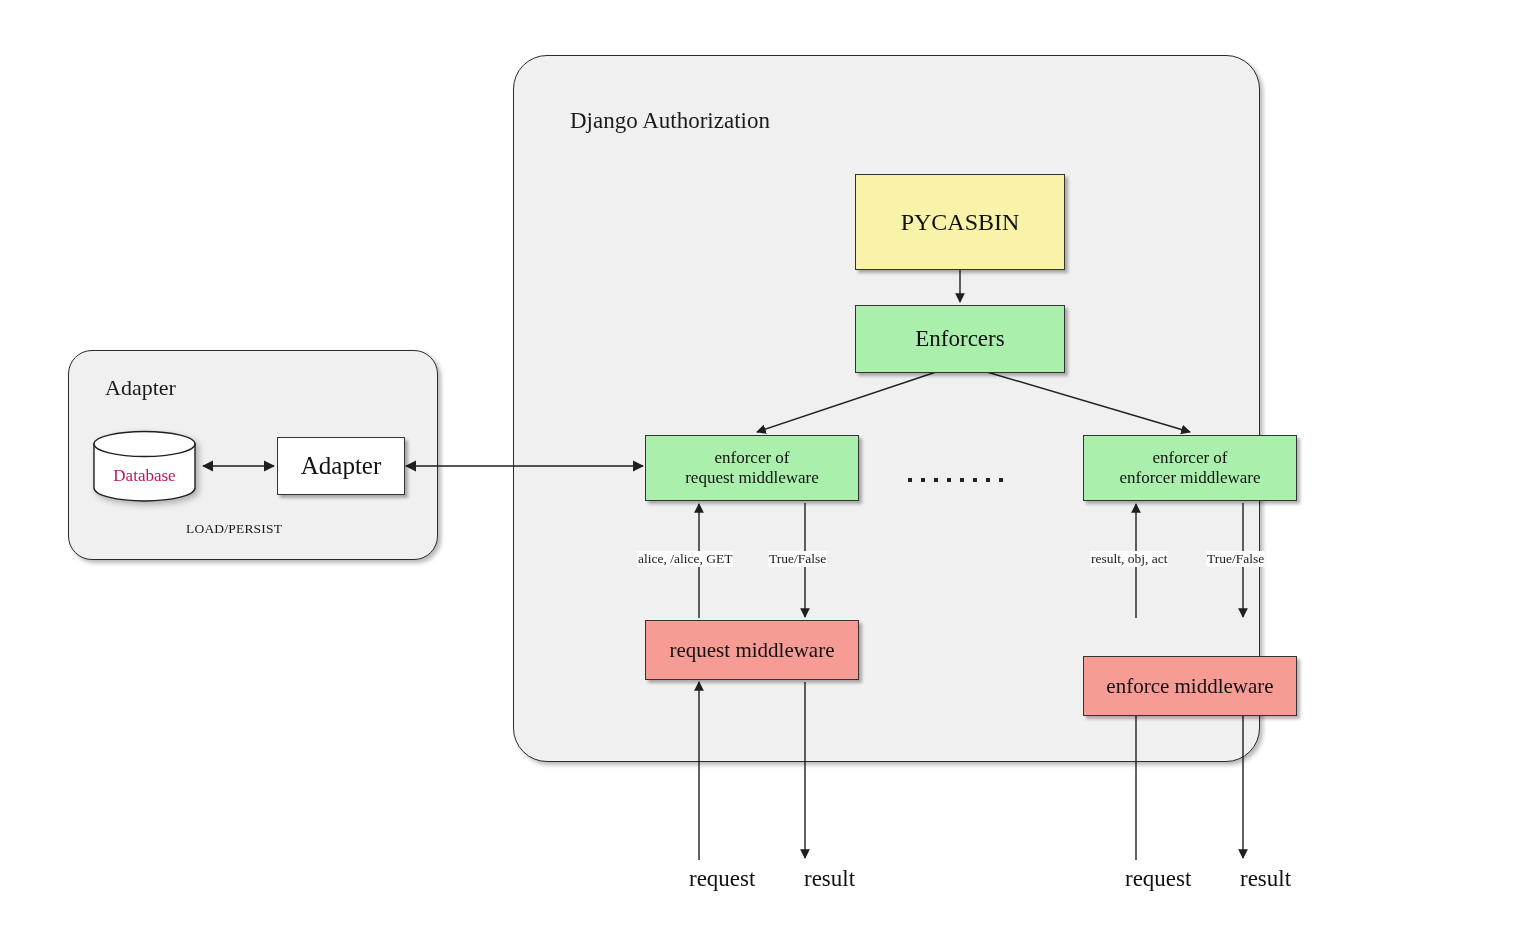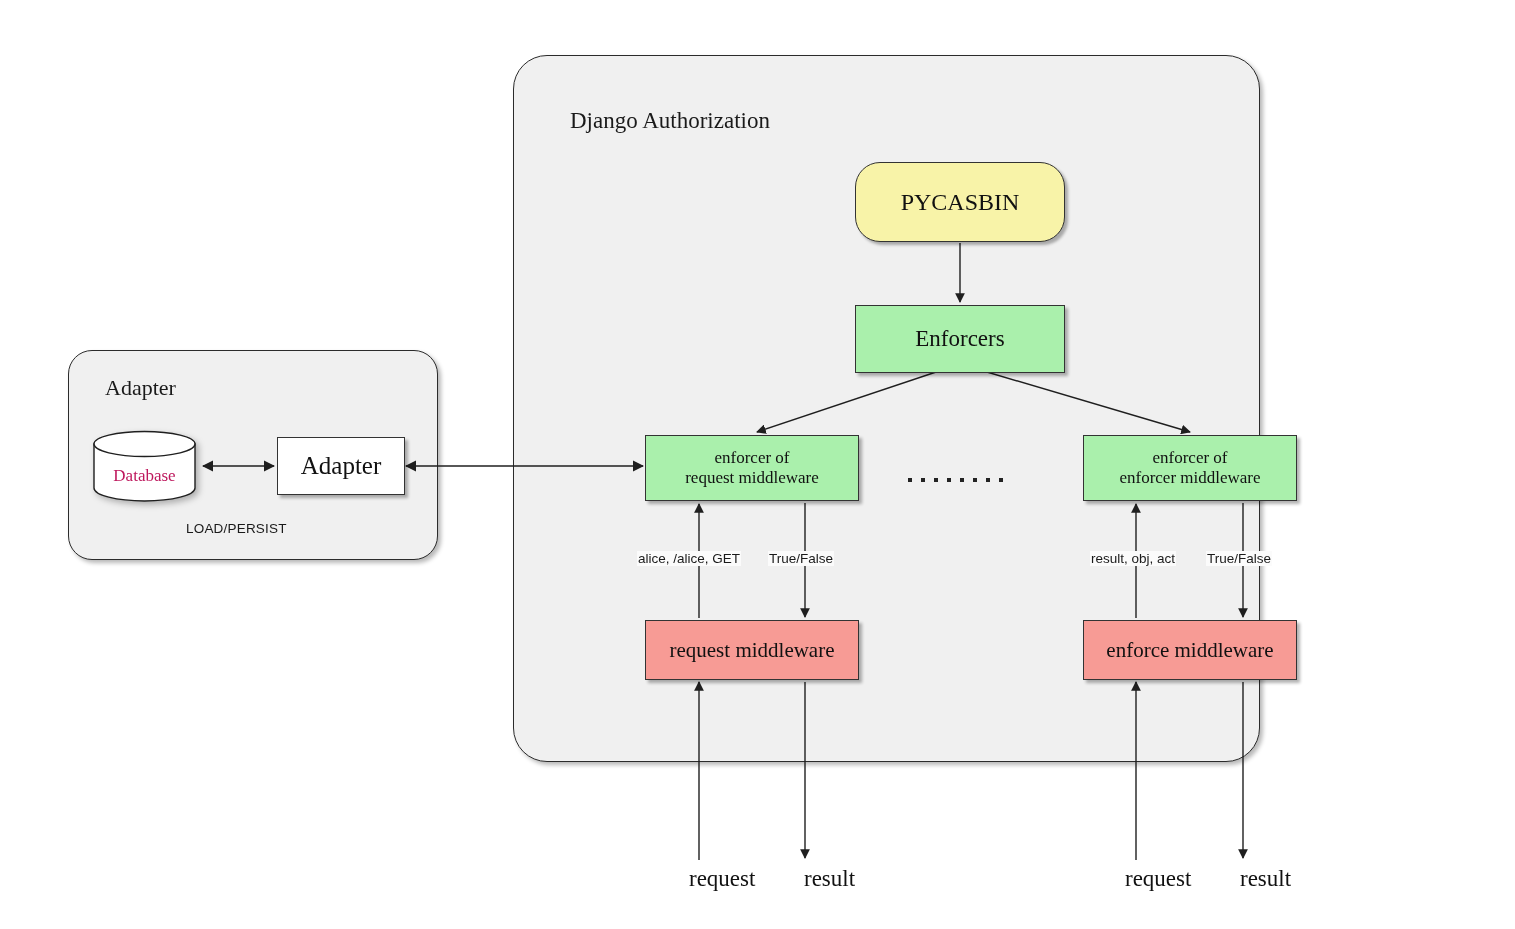--- a/index.html
+++ b/index.html
@@ -71,42 +71,41 @@
     color: #111111;
     box-shadow: 3px 3px 3px rgba(0,0,0,0.30);
     white-space: pre-line;
   }
   .node.yellow { background: #f8f3a8; }
   .node.green  { background: #aaf0ac; }
   .node.red    { background: #f79b95; }
   .node.white  { background: #ffffff; }
 
   #node-pycasbin {
-    left: 855px; top: 162px; width: 210px; height: 80px;
+    left: 855px; top: 174px; width: 210px; height: 96px;
     font-size: 24px;
-    border-radius: 25px;
   }
   #node-enforcers {
     left: 855px; top: 305px; width: 210px; height: 68px;
     font-size: 23px;
   }
   #node-enforcer-request {
     left: 645px; top: 435px; width: 214px; height: 66px;
     font-size: 17px;
   }
   #node-enforcer-enforcer {
     left: 1083px; top: 435px; width: 214px; height: 66px;
     font-size: 17px;
   }
   #node-request-mw {
     left: 645px; top: 620px; width: 214px; height: 60px;
     font-size: 21px;
   }
   #node-enforce-mw {
-    left: 1083px; top: 620px; width: 214px; height: 60px;
+    left: 1083px; top: 656px; width: 214px; height: 60px;
     font-size: 21px;
   }
   #node-adapter {
     left: 277px; top: 437px; width: 128px; height: 58px;
     font-size: 25px;
   }
 
   
   #db-cylinder {
     position: absolute;
@@ -123,21 +122,21 @@
     width: 105px;
     text-align: center;
     font-size: 17px;
     color: #be185d;
     pointer-events: none;
   }
 
   
   .edge-label {
     position: absolute;
-    font-family: Liberation Sans, sans-serif;
+    font-family: Liberation Serif, serif;
     font-size: 13.5px;
     color: #1a1a1a;
     background: #fbfbfb;
     white-space: nowrap;
     padding: 0 1px;
   }
   #lbl-alice-index { left: 637px; top: 551px; }
   #lbl-tf-left     { left: 768px; top: 551px; }
   #lbl-alice-obj   { left: 1090px; top: 551px; }
   #lbl-tf-right    { left: 1206px; top: 551px; }

